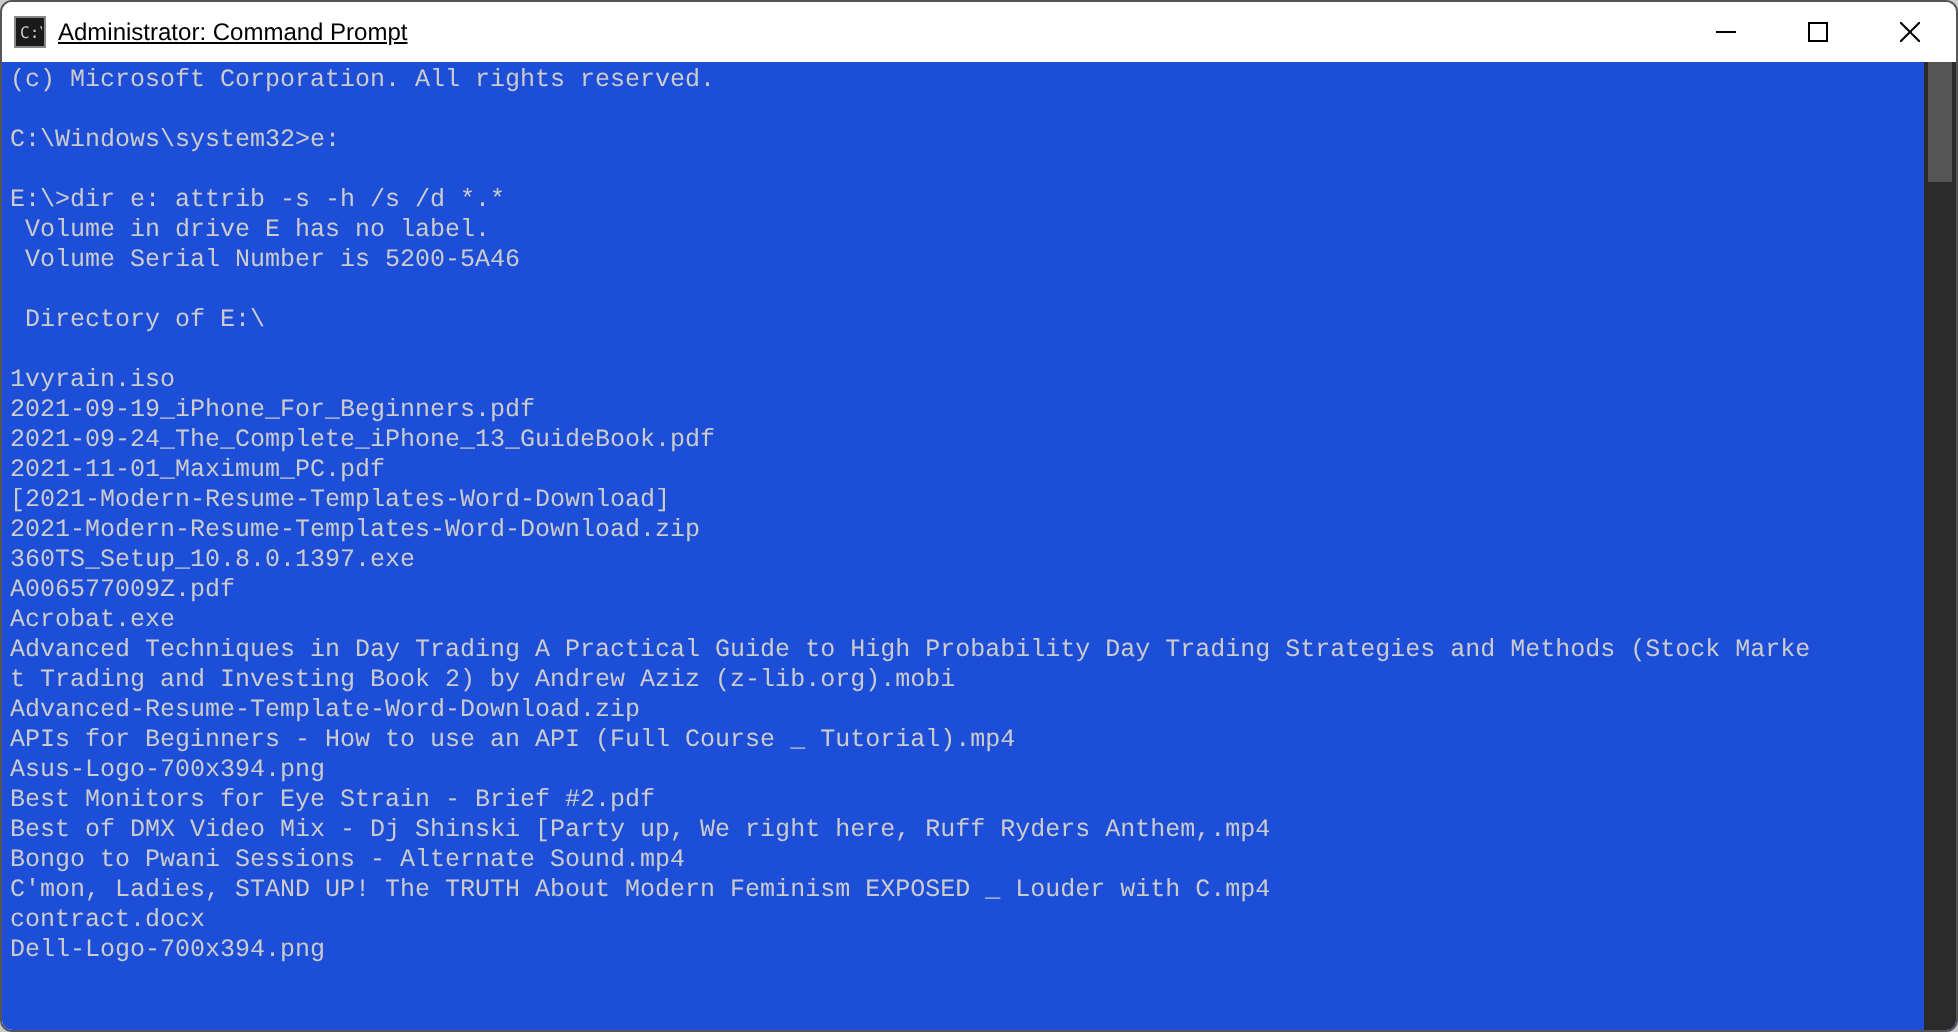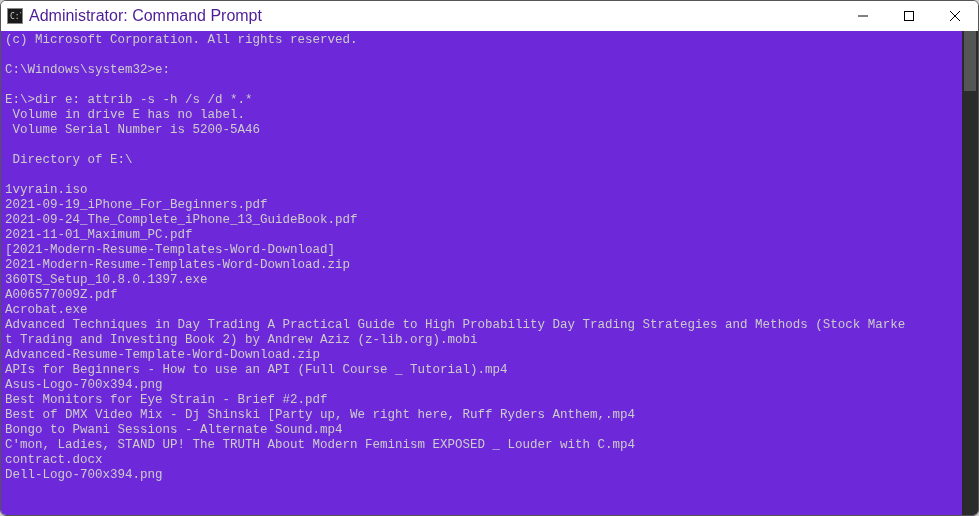--- a/index.html
+++ b/index.html
@@ -1,26 +1,26 @@
 <!DOCTYPE html>
 <html><head>
 <meta charset="utf-8">
 <style>
 * { margin: 0; padding: 0; box-sizing: border-box; }
 body { font-family: "Segoe UI", Tahoma, sans-serif; background: #ccc; width: 979px; height: 516px; overflow: hidden; }
 .window { width: 979px; height: 516px; background: #fff; border: 1px solid #555; border-radius: 6px; overflow: hidden; display: flex; flex-direction: column; }
 .titlebar { height: 30px; background: #fff; display: flex; align-items: center; padding-left: 6px; }
 .titlebar-icon { width: 16px; height: 16px; background: #1a1a1a; display: inline-flex; align-items: center; justify-content: center; margin-right: 6px; border: 1px solid #888; }
 .titlebar-icon svg { width: 12px; height: 12px; }
-.titlebar-title { font-size: 16px; color: #4c1d95; flex: 1; }
+.titlebar-title { font-size: 12px; color: #000000; flex: 1; text-decoration: underline; }
 .win-controls { display: flex; height: 100%; }
 .win-btn { width: 46px; height: 30px; display: flex; align-items: center; justify-content: center; background: transparent; border: none; cursor: pointer; }
 .win-btn svg { width: 10px; height: 10px; stroke: #000; stroke-width: 1; fill: none; }
 .win-btn.close svg { width: 10px; height: 10px; }
-.terminal-wrap { flex: 1; background: #6d28d9; display: flex; overflow: hidden; }
+.terminal-wrap { flex: 1; background: #1d4ed8; display: flex; overflow: hidden; }
 .terminal { flex: 1; padding: 2px 4px; font-family: Consolas, "Courier New", monospace; font-size: 12.5px; line-height: 15px; color: #cccccc; white-space: pre; overflow: hidden; }
 .scrollbar { width: 16px; background: #2b2b2b; position: relative; }
 .scrollbar-thumb { position: absolute; top: 0; left: 2px; right: 2px; height: 60px; background: #555; }
 </style>
 </head>
 <body>
 
 <div class="window">
   <div class="titlebar">
     <span class="titlebar-icon">

